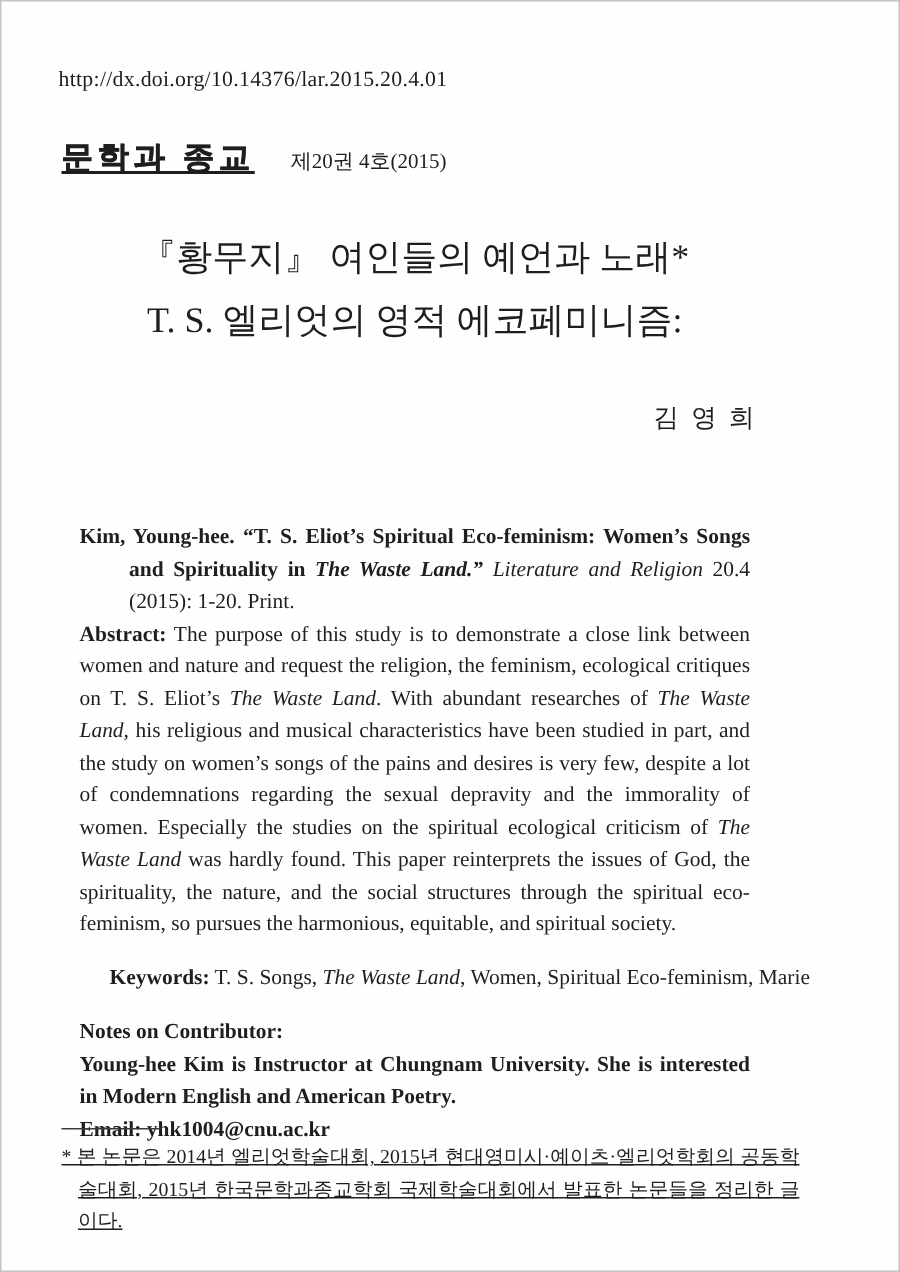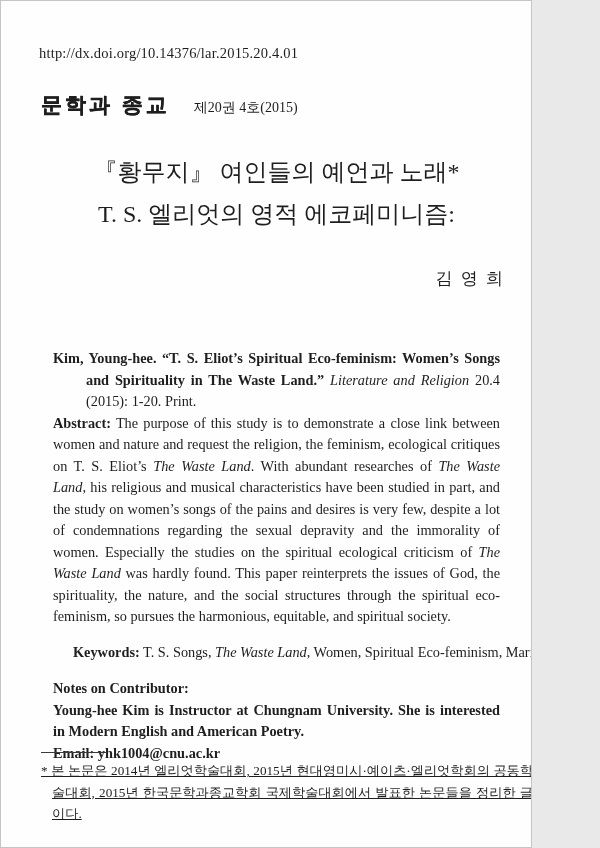--- a/index.html
+++ b/index.html
@@ -1,35 +1,36 @@
 <!DOCTYPE html>
 <html style="--text: #1e1e1e; --border: #c5c5c5; --bg: #fefefe; --rule: #3a3a3a;"><head>
 <meta charset="utf-8">
 <style>
   :root{
     --text:#1e1e1e; --border:#c5c5c5; --bg:#fefefe; --rule:#3a3a3a;
   }
   html,body{margin:0;padding:0;background:#e9e9e9;}
   .page{
-    position:relative; width:532px; height:848px; box-sizing:border-box;
+    position:relative; width:600px; height:848px; box-sizing:border-box;
     background:var(--bg); border:1px solid var(--border); overflow:hidden;
     color:var(--text);
     font-family:"Liberation Serif","DejaVu Serif",serif;
   }
   .doi{
     position:absolute; top:44px; left:38px;
     font-size:14.5px; letter-spacing:.2px;
   }
   .masthead{
     position:absolute; top:90px; left:40px;
     display:flex; align-items:baseline;
   }
   .logo{
     font-size:21px; font-weight:bold; letter-spacing:3px;
     font-family:"Liberation Sans","DejaVu Sans",sans-serif;
+    text-decoration:underline;
     -webkit-text-stroke:.4px var(--text);
   }
   .issue{ font-size:14px; margin-left:24px; }
   .title{
     position:absolute; top:150px; left:52px; width:447px; margin:0;
     text-align:center; font-size:24px; font-weight:normal; line-height:42px;
   }
   .title span{display:block;}
   .author{
     position:absolute; top:266px; left:52px; width:452px;
@@ -66,21 +67,21 @@
   </div>
 
   <h1 class="title">
     <span>『황무지』 여인들의 예언과 노래*</span>
     <span>T. S. 엘리엇의 영적 에코페미니즘:</span>
   </h1>
 
   <div class="author">김 영 희</div>
 
   <div class="body">
-    <p class="citation just"><span style="font-weight: bold;">Kim, Young-hee. “T. S. Eliot’s Spiritual Eco-feminism: Women’s Songs and Spirituality in </span><span style="font-weight: bold; ">The Waste Land.”</span><span> </span><span style="font-style: italic;">Literature and Religion</span><span> 20.4 (2015): 1-20. Print.</span></p>
+    <p class="citation just"><span style="font-weight: bold;">Kim, Young-hee. “T. S. Eliot’s Spiritual Eco-feminism: Women’s Songs and Spirituality in </span><span style="font-weight: bold; font-style: italic;">The Waste Land.”</span><span> </span><span style="font-style: italic;">Literature and Religion</span><span> 20.4 (2015): 1-20. Print.</span></p>
     <p class="abstract just"><span style="font-weight: bold;">Abstract:</span><span> The purpose of this study is to demonstrate a close link between women and nature and request the religion, the feminism, ecological critiques on T. S. Eliot’s </span><span style="font-style: italic;">The Waste Land</span><span>. With abundant researches of </span><span style="font-style: italic;">The Waste Land,</span><span> his religious and musical characteristics have been studied in part, and the study on women’s songs of the pains and desires is very few, despite a lot of condemnations regarding the sexual depravity and the immorality of women. Especially the studies on the spiritual ecological criticism of </span><span style="font-style: italic;">The Waste Land</span><span> was hardly found. This paper reinterprets the issues of God, the spirituality, the nature, and the social structures through the spiritual eco-feminism, so pursues the harmonious, equitable, and spiritual society.</span></p>
     <p class="keywords"><span style="font-weight: bold; margin-left: 20px;">Keywords:</span><span> T. S. Songs, </span><span style="font-style: italic;">The Waste Land</span><span>, Women, Spiritual Eco-feminism, Marie</span></p>
     <div class="notes">
       <p>Notes on Contributor:</p>
       <p class="just">Young-hee Kim is Instructor at Chungnam University. She is interested in Modern English and American Poetry.</p>
       <p>Email: yhk1004@cnu.ac.kr</p>
     </div>
   </div>
 
   <div class="footnote-area">

